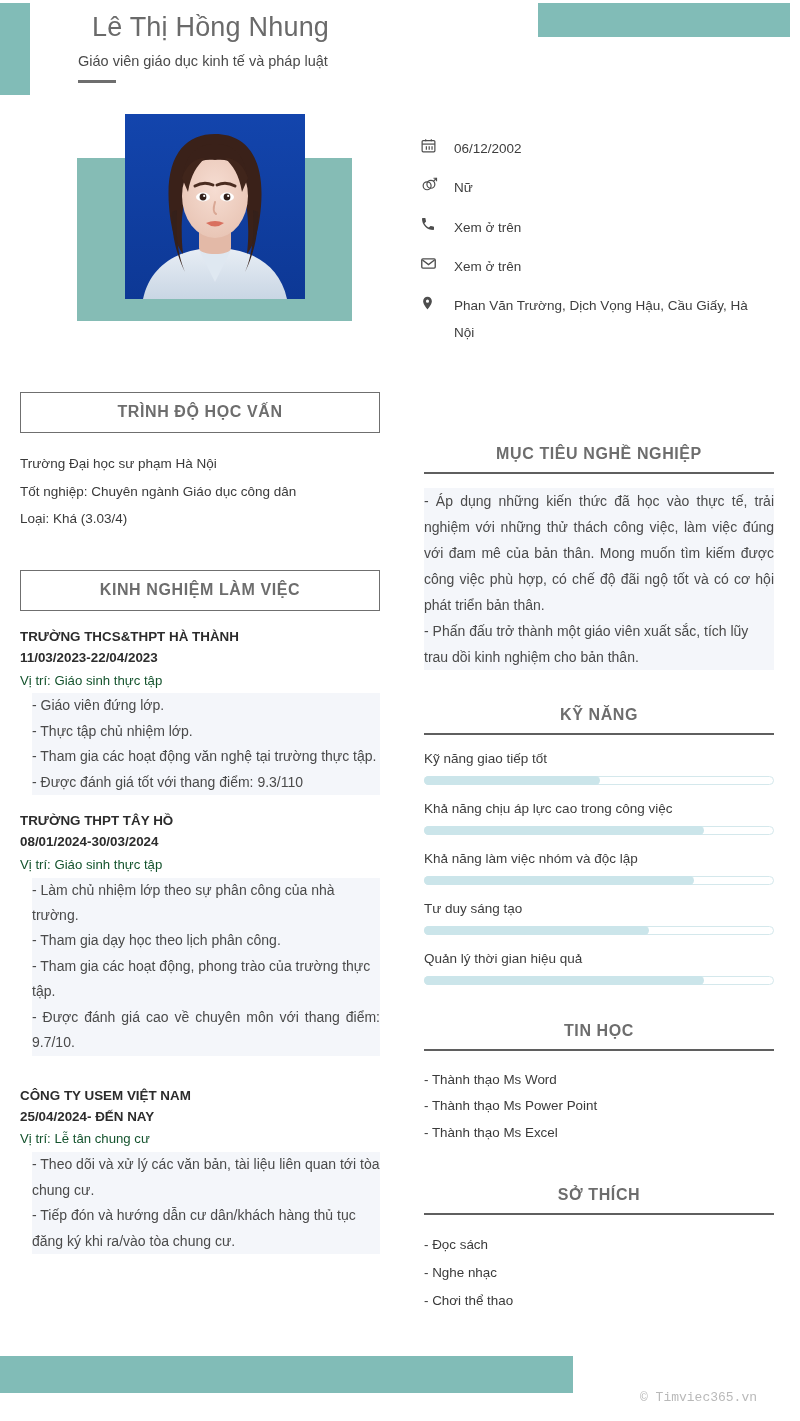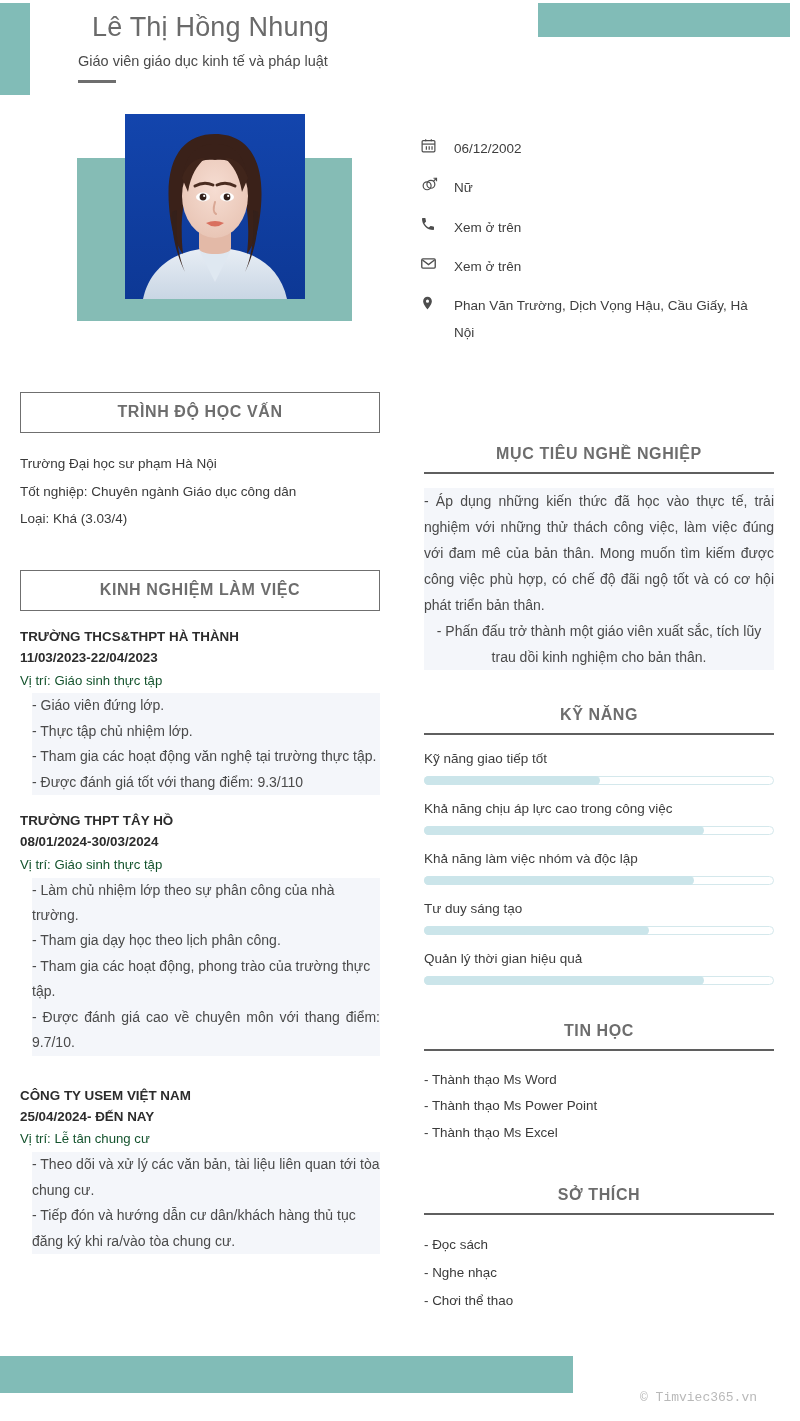--- a/index.html
+++ b/index.html
@@ -185,21 +185,21 @@
   }
   .objective {
     margin-top: 14px;
     font-size: 14px;
     line-height: 1.86;
     color: #4a4a4a;
     background: #0ea5e9;
     text-align: justify;
   }
   .objective p { background: #f4f6fa; }
-  .objective p:last-child { text-align: center; }
+  .objective p:last-child { text-align: left; }
 
   .skills-wrap { margin-top: 36px; }
   .skill { margin-top: 16px; }
   .skill:first-child { margin-top: 18px; }
   .skill-label {
     font-size: 13.5px;
     color: #3d3d3d;
     margin-bottom: 10px;
   }
   .skill-track {

